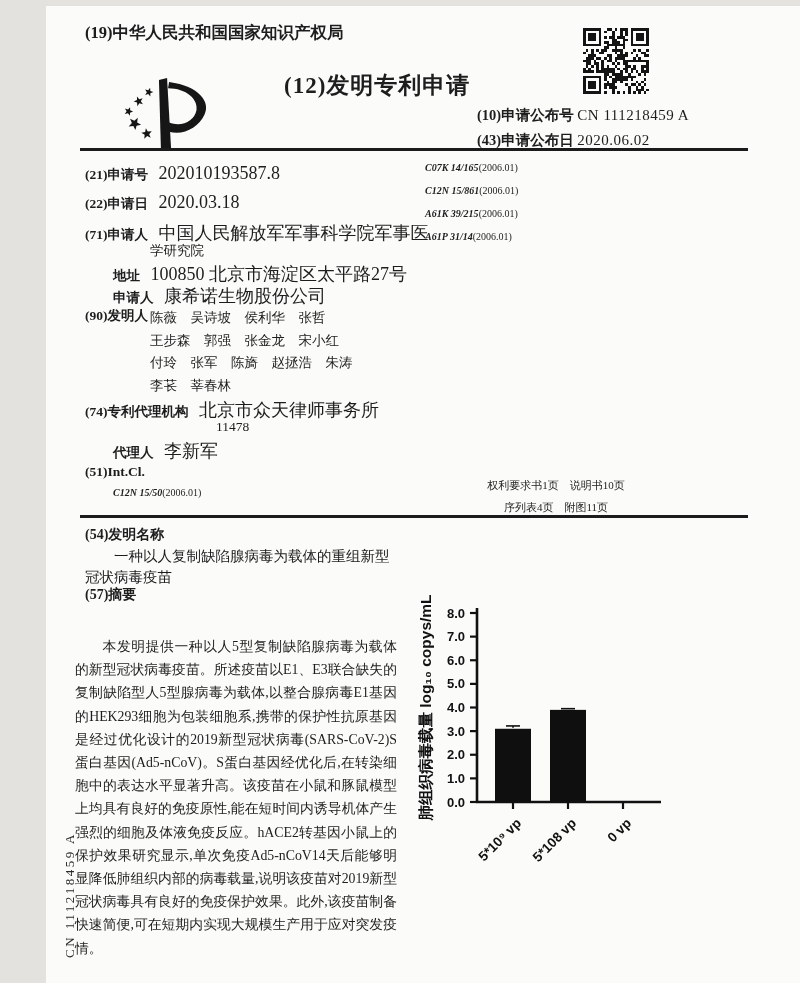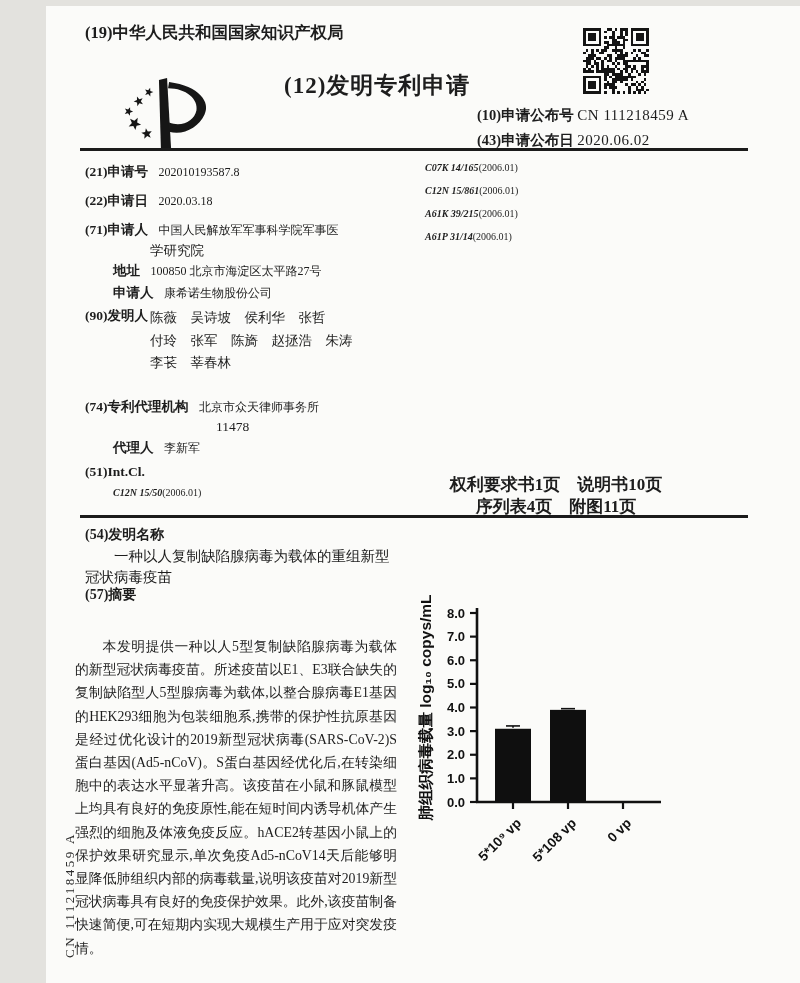--- a/index.html
+++ b/index.html
@@ -13,24 +13,24 @@
   .abs{position:absolute;}
   .rule{position:absolute;left:80px;width:668px;height:3px;background:#1b1b1b;}
   .lbl{font-family:Liberation Serif, serif;font-weight:bold;}
   .val{font-family:"Liberation Serif","DejaVu Serif",serif;}
   .hdr19{left:85px;top:22px;font-size:16.5px;}
   .doc-title{left:284px;top:70px;font-size:23px;letter-spacing:1px;}
   .publine{left:477px;font-size:14.5px;white-space:nowrap;}
   .publine .val{font-size:15px;letter-spacing:.5px;}
   .row{position:absolute;font-size:13.5px;white-space:nowrap;}
   .row .lbl{font-size:13.5px;margin-right:7px;}
-  .row .val{font-size:12px;}
+  .row .val{font-size:18px;}
   .ipc{font-family:"Liberation Serif","DejaVu Serif",serif;font-style:italic;font-weight:bold;font-size:10px;white-space:nowrap;}
   .ipc .ver{font-style:normal;font-weight:normal;}
-  .pages{left:426px;top:474px;width:260px;text-align:center;font-size:17px;line-height:22px;font-weight:bold;}
+  .pages{left:426px;top:474px;width:260px;text-align:center;font-size:11px;line-height:22px;}
   .sec-label{font-size:14px;}
   .inv-title{left:85px;top:546px;width:312px;font-size:14.5px;line-height:20.5px;text-indent:2em;}
   .abstract{left:75px;top:635px;width:322px;font-size:13.8px;line-height:23.2px;text-align:justify;text-indent:2em;}
   .side-code{left:62px;top:958px;font-size:13px;letter-spacing:2.5px;white-space:nowrap;
     transform:rotate(-90deg);transform-origin:left top;color:#2a2a2a;
     font-family:"Liberation Serif","DejaVu Serif",serif;}
   .tick-label{font:bold 13px "Liberation Sans","DejaVu Sans",sans-serif;fill:#111;}
   .cat-label{font:bold 13.5px "Liberation Sans","DejaVu Sans",sans-serif;fill:#111;}
   .axis-title{font:bold 15.5px "Liberation Sans","DejaVu Sans",sans-serif;fill:#111;}
   .inv-lines div{line-height:22.5px;font-family:Liberation Serif, serif;}
@@ -323,20 +323,21 @@
 <div class="row" style="left:113px;top:284px;">
   <span class="lbl">申请人</span>
   <span class="val">康希诺生物股份公司</span>
 </div>
 
 <div class="row" style="left:85px;top:307px;">
   <span class="lbl">(90)发明人</span>
 </div>
 <div class="row val inv-lines" style="left:150px;top:307px;">
   <div>陈薇　吴诗坡　侯利华　张哲</div>
+  <div>王步森　郭强　张金龙　宋小红</div>
   <div>付玲　张军　陈旖　赵拯浩　朱涛</div>
   <div>李苌　莘春林</div>
 </div>
 
 <div class="row" style="left:85px;top:398px;">
   <span class="lbl">(74)专利代理机构</span>
   <span class="val">北京市众天律师事务所</span>
 </div>
 <div class="row val" style="left:216px;top:419px;">11478</div>
 <div class="row" style="left:113px;top:439px;">

